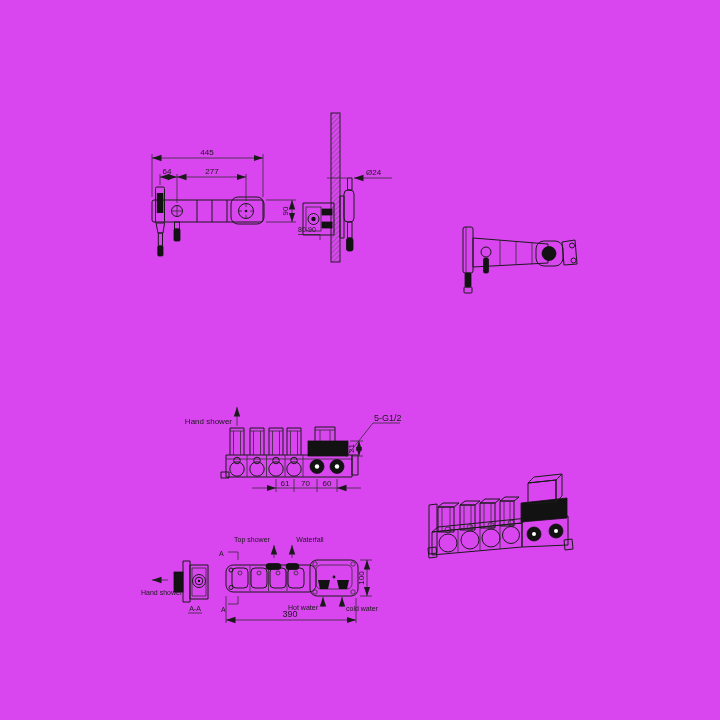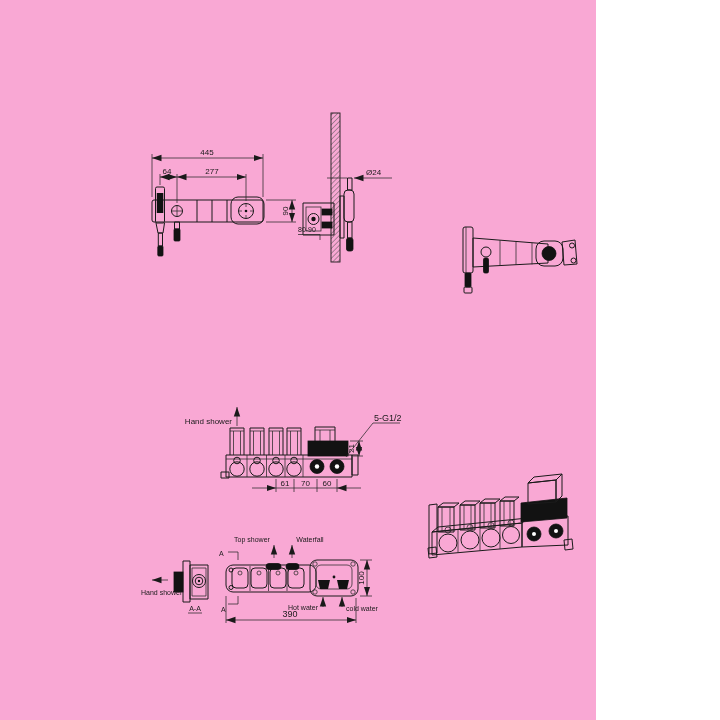--- a/index.html
+++ b/index.html
@@ -1,16 +1,16 @@
 <!DOCTYPE html>
 <html><head>
 <meta charset="utf-8">
 <style>
   html,body{margin:0;padding:0;background:#ffffff;}
-  .page{position:relative;width:596px;height:720px;background:#f9a8d4;overflow:hidden;
+  .page{position:relative;width:720px;height:720px;background:#d946ef;overflow:hidden;
         font-family:"Liberation Sans",sans-serif;}
   svg{position:absolute;top:0;left:0;}
   svg text{font-family:"Liberation Sans","DejaVu Sans",sans-serif;fill:#1a1a1a;stroke:none;}
   .ln{stroke:#1a1a1a;stroke-width:1;fill:none;stroke-linejoin:round;}
   .thin{stroke:#2a2a2a;stroke-width:0.75;fill:none;}
   .dk{fill:#121212;stroke:none;}
   .dks{fill:#121212;stroke:#121212;stroke-width:0.8;}
   .wh{fill:#ffffff;}
   .t8{font-size:8px;} .t7{font-size:7px;} .t9{font-size:9px;}
 </style>

